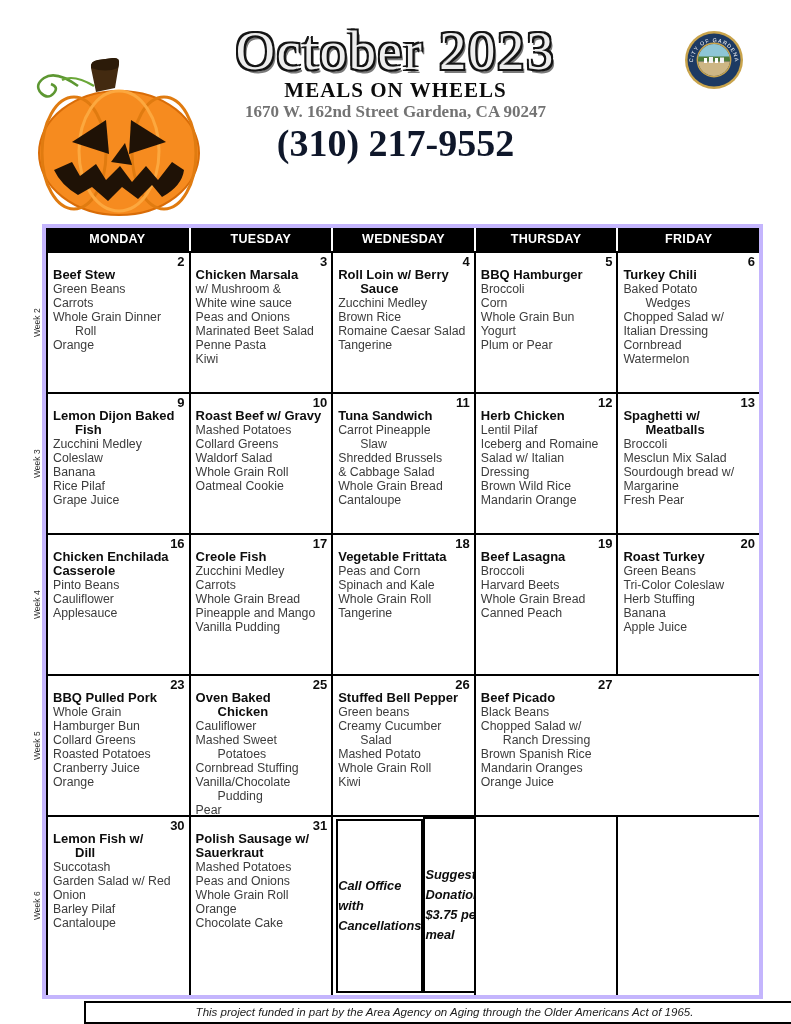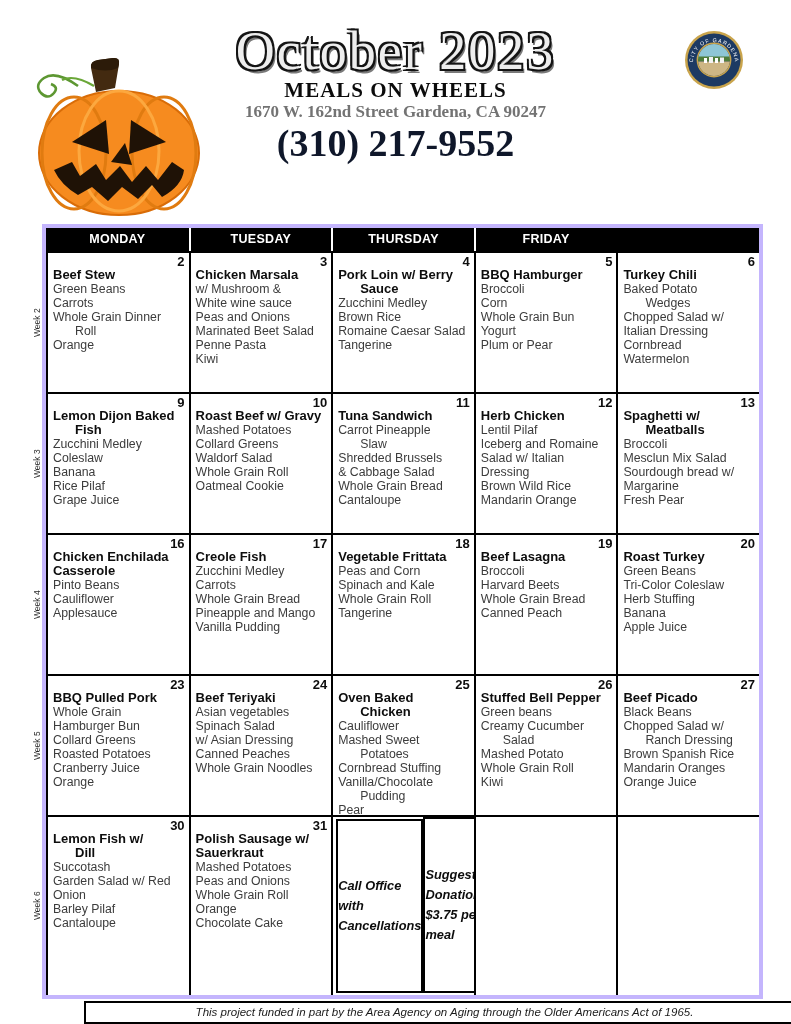--- a/index.html
+++ b/index.html
@@ -111,20 +111,21 @@
       <div class="addr">1670 W. 162nd Street Gardena, CA 90247</div>
       <div class="phone">(310) 217-9552</div>
     </div>
   </div>
 
   <div class="calwrap">
     <div class="cal">
       <div class="dayheadrow">
           <div class="dayhead">MONDAY</div>
           <div class="dayhead">TUESDAY</div>
+          <div class="dayhead">WEDNESDAY</div>
           <div class="dayhead">THURSDAY</div>
           <div class="dayhead">FRIDAY</div>
         </div>
       <div>
           <div class="weekrow">
             <div class="weeklabel">Week 2</div>
             <div class="cell">
               <div class="daynum">2</div>
               <div class="cellbody">
                 <div class="tline">Beef Stew</div>
@@ -143,21 +144,21 @@
                 <div class="iline">White wine sauce</div>
                 <div class="iline">Peas and Onions</div>
                 <div class="iline">Marinated Beet Salad</div>
                 <div class="iline">Penne Pasta</div>
                 <div class="iline">Kiwi</div>
               </div>
             </div>
             <div class="cell">
               <div class="daynum">4</div>
               <div class="cellbody">
-                <div class="tline">Pork Loin w/ Berry</div>
+                <div class="tline">Roll Loin w/ Berry</div>
                 <div class="tline ind">Sauce</div>
                 <div class="iline">Zucchini Medley</div>
                 <div class="iline">Brown Rice</div>
                 <div class="iline">Romaine Caesar Salad</div>
                 <div class="iline">Tangerine</div>
               </div>
             </div>
             <div class="cell">
               <div class="daynum">5</div>
               <div class="cellbody">
@@ -304,31 +305,20 @@
             <div class="cell">
               <div class="daynum">23</div>
               <div class="cellbody">
                 <div class="tline">BBQ Pulled Pork</div>
                 <div class="iline">Whole Grain</div>
                 <div class="iline">Hamburger Bun</div>
                 <div class="iline">Collard Greens</div>
                 <div class="iline">Roasted Potatoes</div>
                 <div class="iline">Cranberry Juice</div>
                 <div class="iline">Orange</div>
-              </div>
-            </div>
-            <div class="cell">
-              <div class="daynum">24</div>
-              <div class="cellbody">
-                <div class="tline">Beef Teriyaki</div>
-                <div class="iline">Asian vegetables</div>
-                <div class="iline">Spinach Salad</div>
-                <div class="iline">w/ Asian Dressing</div>
-                <div class="iline">Canned Peaches</div>
-                <div class="iline">Whole Grain Noodles</div>
               </div>
             </div>
             <div class="cell">
               <div class="daynum">25</div>
               <div class="cellbody">
                 <div class="tline">Oven Baked</div>
                 <div class="tline ind">Chicken</div>
                 <div class="iline">Cauliflower</div>
                 <div class="iline">Mashed Sweet</div>
                 <div class="iline ind">Potatoes</div>

